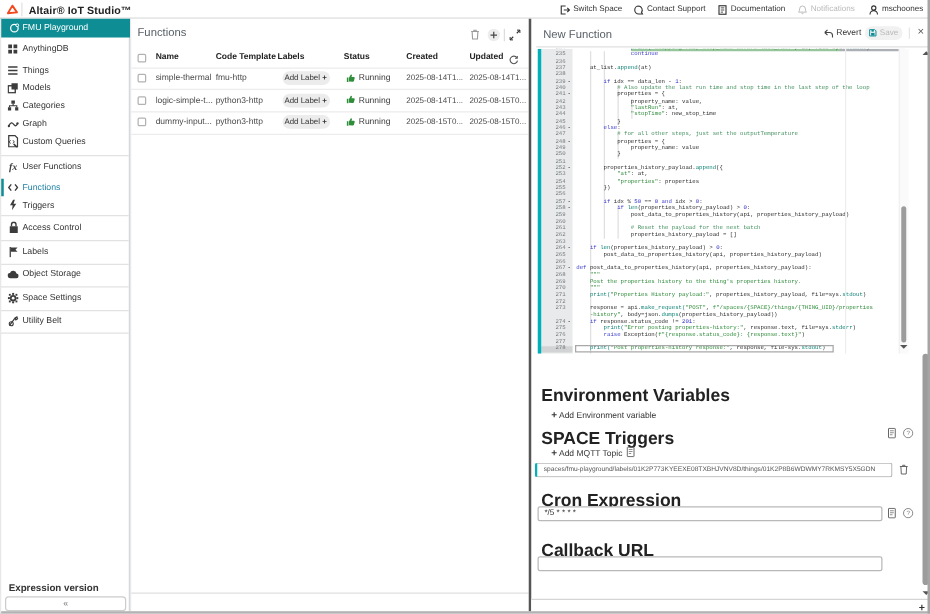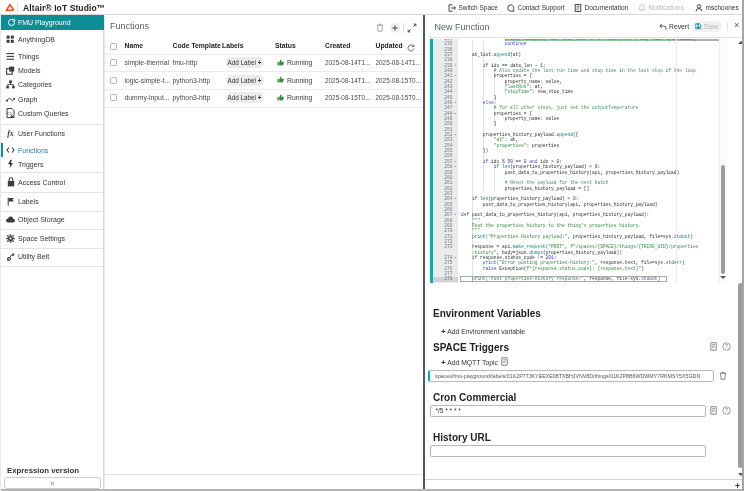--- a/index.html
+++ b/index.html
@@ -37,21 +37,21 @@
 #rpanel { left:423px; top:15px; width:321px; height:474px; background:#fff; border-left:2px solid #555; }
 #rpanel h1 { position:absolute; left:5.5px; top:6.5px; font-size:9px; font-weight:normal; color:#596066; }
 #rphead { position:absolute; left:4px; top:0; width:319px; height:23px; border-bottom:1px solid #e0e0e0; }
 #savebtn { position:absolute; left:263px; top:6px; width:30px; height:11px; background:#f1f1f1; border-radius:5.5px; font-size:6.5px; color:#b9b9b9; display:flex; align-items:center; justify-content:center; }
 
 .k { color:#3d3dcc; } .s { color:#2f8b3a; } .c { color:#43905e; } .n { color:#2929c8; } .b { color:#0d8276; }
 .ed { position:absolute; top:-3.1px; margin:0; font-family:"Liberation Mono",monospace; font-size:4.55px; line-height:5.35px; white-space:pre; }
 #editor { position:absolute; left:4.5px; top:24px; width:297.5px; height:244px; overflow:hidden; background:#fff; }
 
 
-.rh { position:absolute; left:8px; font-size:10px; font-weight:bold; color:#222; }
+.rh { position:absolute; left:8px; font-size:14px; font-weight:bold; color:#222; }
 .radd { position:absolute; left:16px; font-size:6.8px; color:#333; }
 .rinput { position:absolute; border:1px solid #b9b9b9; border-radius:2px; background:#fff; font-size:6.2px; color:#444; line-height:11px; padding-left:5px; white-space:nowrap; overflow:hidden; }
 #rfoot { position:absolute; left:0; top:463.5px; width:321px; height:10px; border-top:1px solid #d5d5d5; background:#fff; }
 #bottomstrip { left:0; top:488.8px; width:744px; height:2.2px; background:#b3b3b3; }
 </style>
 </head>
 <body>
 
 <div id="topbar" class="abs">
   <svg class="abs" style="left:4.5px;top:3px" width="10" height="10" viewBox="0 0 10 10">
@@ -518,32 +518,32 @@
   <div class="radd" style="top:342.5px"><b style="font-size:8px">+</b> Add MQTT Topic</div>
   <svg style="position:absolute;left:76px;top:342px" width="7" height="9" viewBox="0 0 7 9">
       <rect x="0.8" y="0.7" width="5.4" height="7.6" rx="0.4" fill="none" stroke="#666" stroke-width="0.8"></rect>
       <path d="M2 2.6 h3 M2 4.2 h3 M2 5.8 h2" stroke="#666" stroke-width="0.6"></path>
     </svg>
   <div class="rinput" style="left:3px;top:354.5px;width:286px;height:12.5px;border-left:2.5px solid #00b1ba;line-height:10.5px;font-size:5.3px;color:#555">spaces/fmu-playground/labels/01K2P773KYEEXE08TXBHJVNV8D/things/01K2P8B6WDWMY7RKMSY5X5GDN</div>
   <svg style="position:absolute;left:293.5px;top:356px" width="8" height="9" viewBox="0 0 8 9">
       <path d="M0.9 2.2 h6.2 M3.1 2.2 V1.2 h1.8 v1 M1.7 2.2 l0.35 6 h3.9 L6.3 2.2" fill="none" stroke="#666" stroke-width="0.8"></path>
     </svg>
 
-  <div class="rh" style="top:377px">Cron Commercial</div>
+  <div class="rh" style="top:377px">Cron Expression</div>
   <div class="rinput" style="left:4.5px;top:389.5px;width:276.5px;height:12.5px;line-height:10.5px;color:#333;font-size:6.5px">*/5 * * * *</div>
   <svg style="position:absolute;left:285px;top:390.5px" width="7" height="9" viewBox="0 0 7 9">
       <rect x="0.8" y="0.7" width="5.4" height="7.6" rx="0.4" fill="none" stroke="#666" stroke-width="0.8"></rect>
       <path d="M2 2.6 h3 M2 4.2 h3 M2 5.8 h2" stroke="#666" stroke-width="0.6"></path>
     </svg>
   <svg style="position:absolute;left:296.5px;top:390.5px" width="9" height="9" viewBox="0 0 9 9">
       <circle cx="4.5" cy="4.5" r="3.7" fill="none" stroke="#777" stroke-width="0.7"></circle>
       <text x="4.5" y="6.3" font-size="5" text-anchor="middle" fill="#777" font-family="Liberation Sans">?</text>
     </svg>
 
-  <div class="rh" style="top:417px">History URL</div>
+  <div class="rh" style="top:417px">Callback URL</div>
   <div class="rinput" style="left:4.5px;top:429.5px;width:276.5px;height:12.5px"></div>
 
   <div style="position:absolute;left:313px;top:26px;width:0;height:0;border-left:3px solid transparent;border-right:3px solid transparent;border-bottom:3.5px solid #555"></div>
   <div style="position:absolute;left:313px;top:268px;width:4.5px;height:185px;background:#9c9c9c;border-radius:2.5px"></div>
   <div style="position:absolute;left:313px;top:458px;width:0;height:0;border-left:3px solid transparent;border-right:3px solid transparent;border-top:3.5px solid #555"></div>
   <div id="rfoot">
       <div style="position:absolute;right:6px;top:1px;font-size:8.5px;color:#333;font-weight:bold">+</div>
     </div>
 </div>
 <div id="bottomstrip" class="abs"></div>

